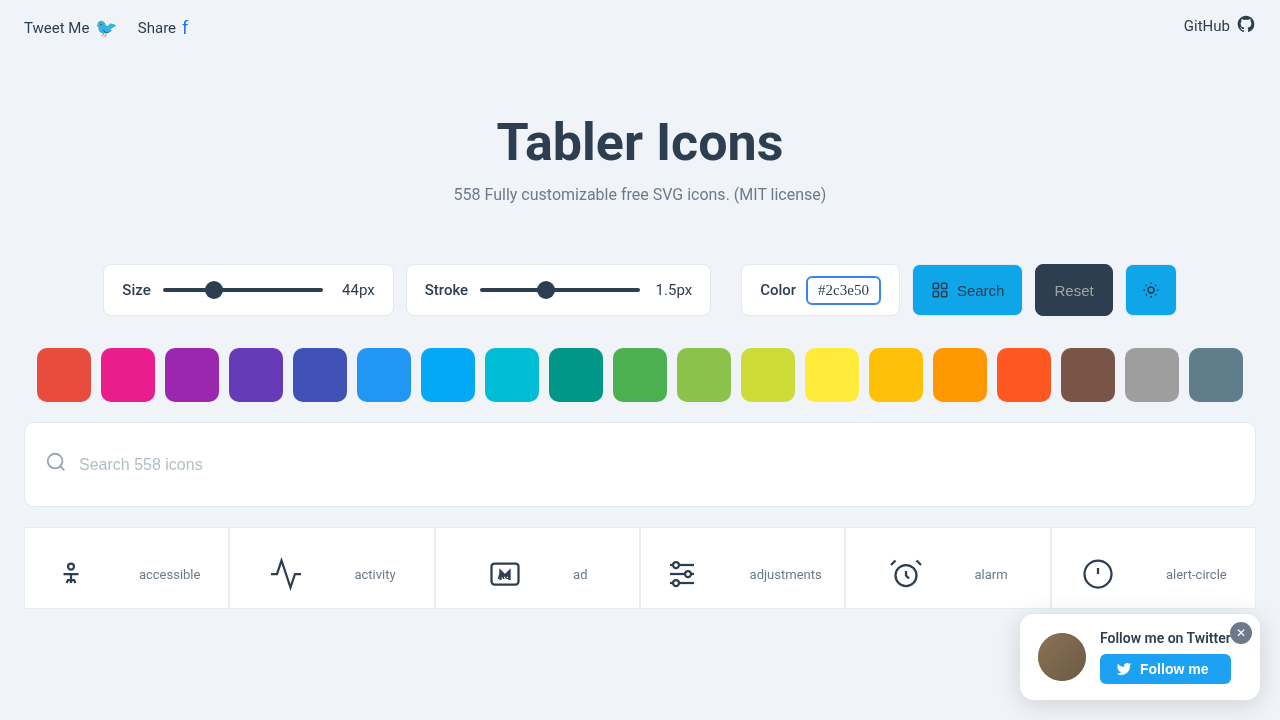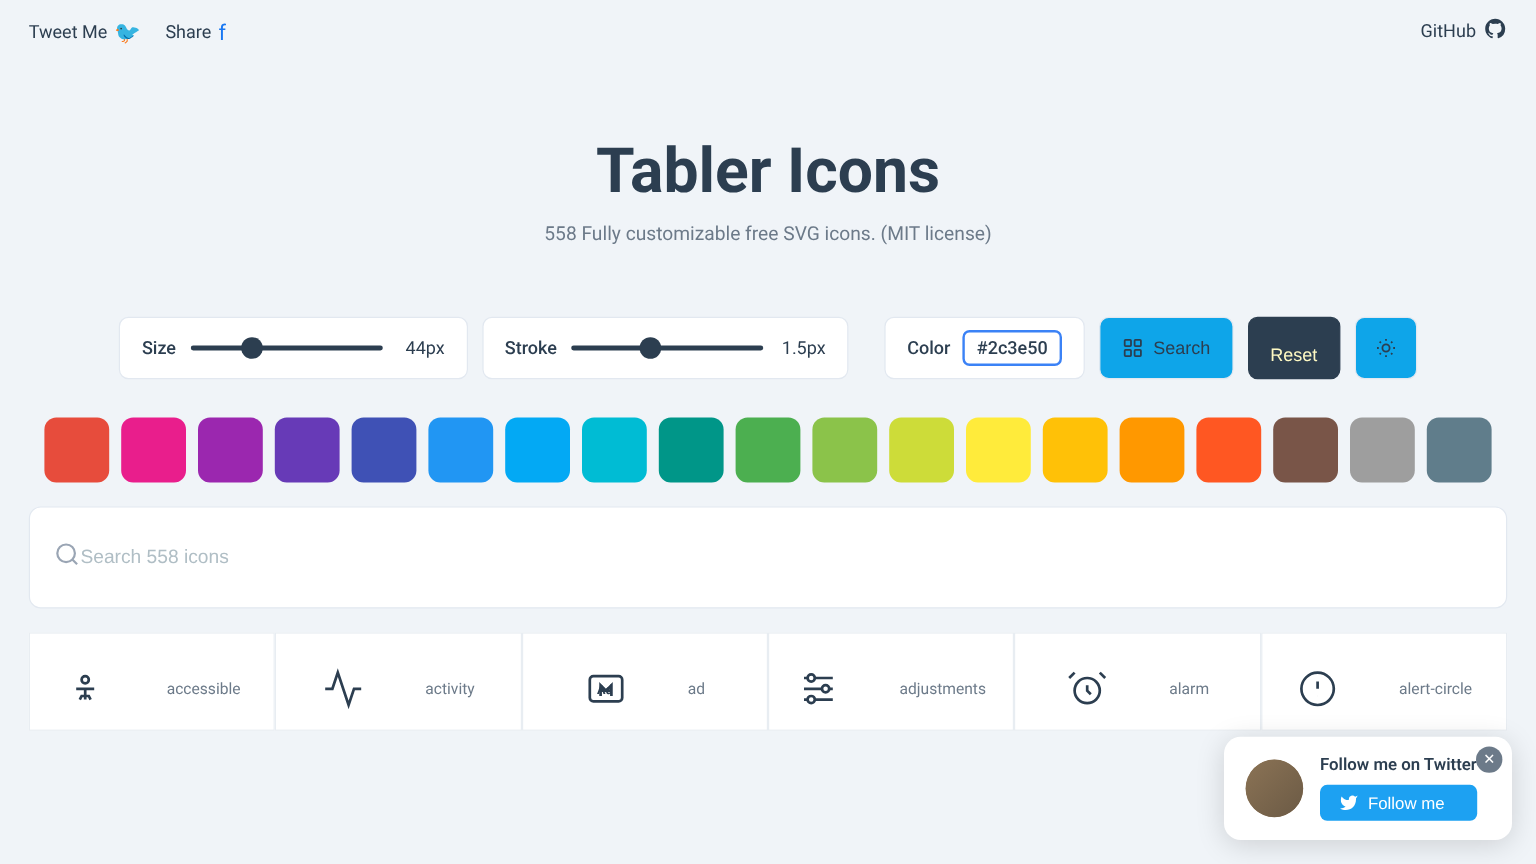--- a/index.html
+++ b/index.html
@@ -119,20 +119,21 @@
       padding: 10px 18px;
       height: 52px;
       margin-left: 18px;
     }
     .color-input-wrapper {
       display: flex;
       align-items: center;
       border: 2px solid #3b82f6;
       border-radius: 6px;
       padding: 4px 10px;
+      font-family: Liberation Serif, serif;
     }
     .color-hex {
       font-size: 15px;
       color: #2c3e50;
       font-weight: 500;
     }
     .btn {
       display: flex;
       align-items: center;
       gap: 8px;
@@ -141,23 +142,22 @@
       border: 1px solid #e2e8f0;
       background: #0ea5e9;
       cursor: pointer;
       font-size: 15px;
       color: #2c3e50;
       height: 52px;
       font-weight: 500;
     }
     .btn-dark {
       background: #2c3e50;
-      color: #fef9c3;
+      color: #a3a3a3;
       border-color: #2c3e50;
-      align-items: flex-end;
     }
     .btn-icon {
       width: 52px;
       justify-content: center;
       padding: 10px;
     }
 
     
     .color-swatches {
       display: flex;
@@ -176,20 +176,21 @@
 
     
     .search-container {
       margin: 0 24px 20px;
       background: white;
       border: 1px solid #e2e8f0;
       border-radius: 10px;
       display: flex;
       align-items: center;
       padding: 28px 20px;
+      gap: 12px;
     }
     .search-icon-wrap {
       color: #9aa5b4;
       font-size: 20px;
     }
     .search-input {
       flex: 1;
       border: none;
       outline: none;
       font-size: 16px;
@@ -275,21 +276,21 @@
     .follow-btn {
       display: flex;
       align-items: center;
       gap: 8px;
       background: #1da1f2;
       color: white;
       border: none;
       border-radius: 6px;
       padding: 7px 16px;
       font-size: 14px;
-      font-weight: 400;
+      font-weight: 700;
       cursor: pointer;
     }
     .popup-close {
       position: absolute;
       top: 8px;
       right: 8px;
       width: 22px;
       height: 22px;
       border-radius: 50%;
       background: #6c7a89;

